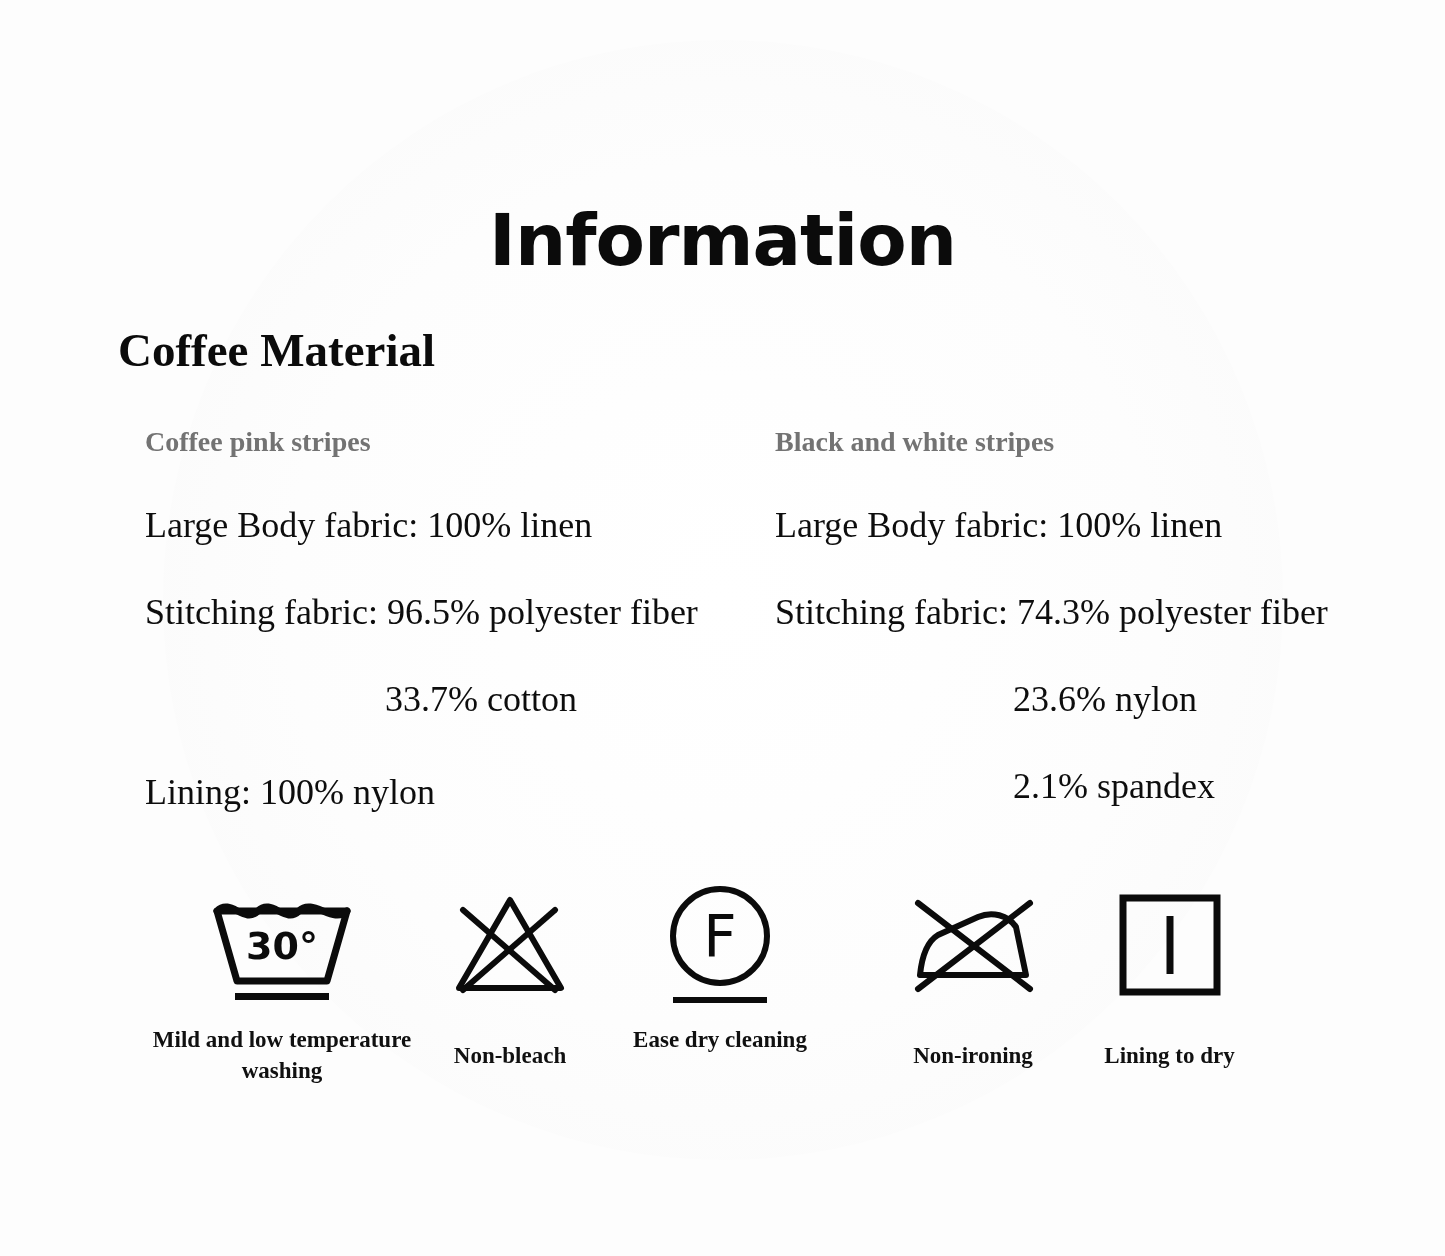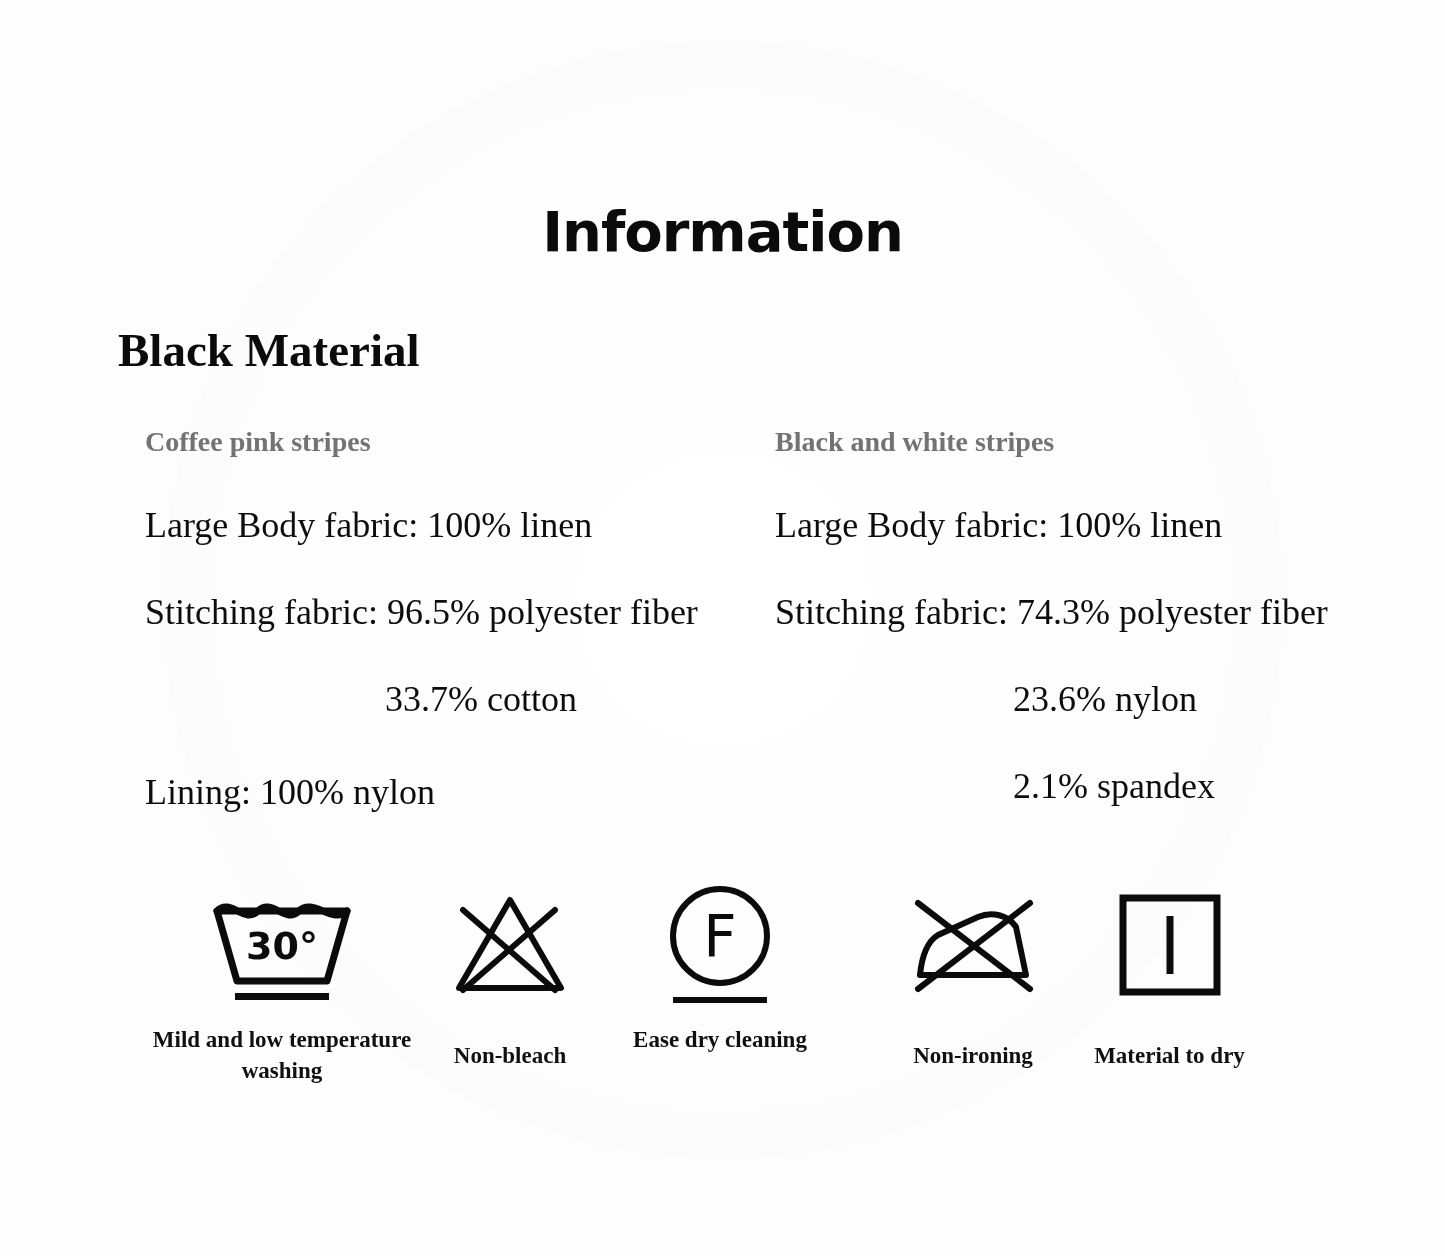--- a/index.html
+++ b/index.html
@@ -43,21 +43,21 @@
   }
 
   .main-title {
     position: absolute;
     top: 204px;
     left: 0;
     width: 1445px;
     text-align: center;
     font-family: "DejaVu Sans", sans-serif;
     font-weight: bold;
-    font-size: 56px;
+    font-size: 72px;
     letter-spacing: -1px;
     color: #0b0b0b;
     line-height: 1;
   }
 
   .section-title {
     position: absolute;
     top: 325px;
     left: 118px;
     font-family: "Liberation Serif", serif;
@@ -151,21 +151,21 @@
   }
 </style>
 </head>
 <body>
 
 <div class="page">
   <div class="content">
 
     <div class="main-title">Information</div>
 
-    <div class="section-title">Black Material</div>
+    <div class="section-title">Coffee Material</div>
 
     <div class="columns">
 
       <div class="col col-left">
         <div class="col-heading">Coffee pink stripes</div>
         <div class="line">Large Body fabric: 100% linen</div>
         <div class="line">Stitching fabric: 96.5% polyester fiber</div>
         <div class="line indent-left">33.7% cotton</div>
         <div class="line gap-top">Lining: 100% nylon</div>
       </div>
@@ -227,19 +227,19 @@
         <div class="symbol-caption">Non-ironing</div>
       </div>
 
       <div class="symbol-item s5">
         <div class="symbol-glyph">
           <svg width="110" height="110" viewBox="0 0 110 110" xmlns="http://www.w3.org/2000/svg">
             <rect x="8" y="8" width="94" height="94" fill="none" stroke="#0b0b0b" stroke-width="7"></rect>
             <line x1="55" y1="26" x2="55" y2="84" stroke="#0b0b0b" stroke-width="7" stroke-linecap="butt"></line>
           </svg>
         </div>
-        <div class="symbol-caption">Material to dry</div>
+        <div class="symbol-caption">Lining to dry</div>
       </div>
 
     </div>
 
   </div>
 </div>
 
 </body></html>

